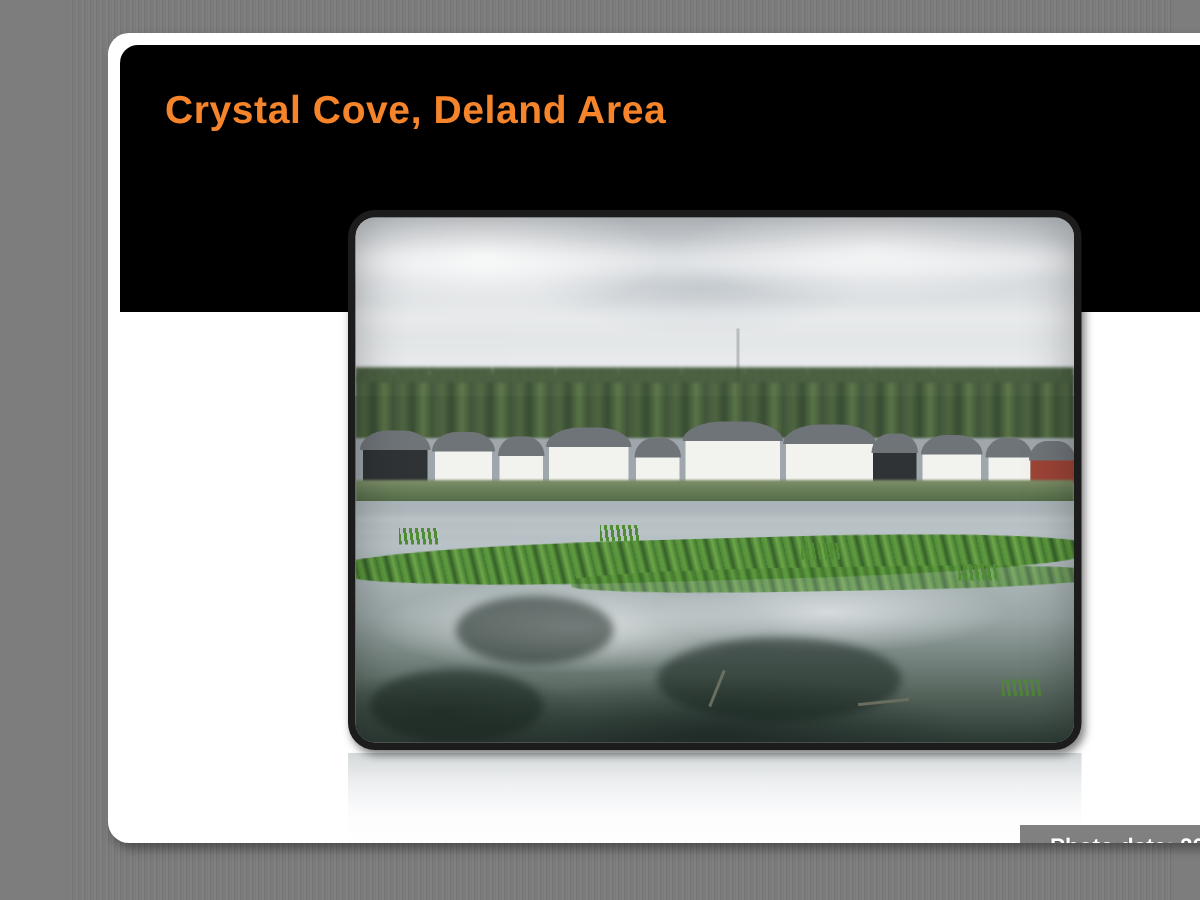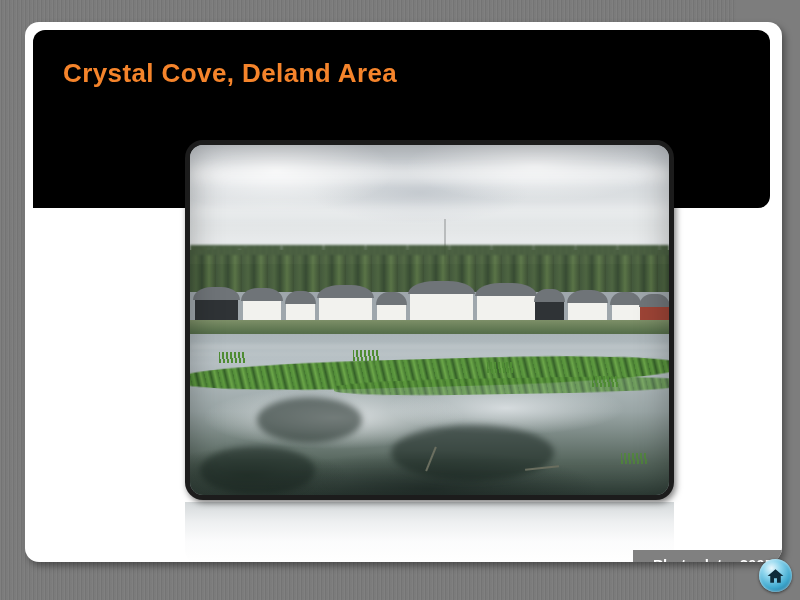--- a/index.html
+++ b/index.html
@@ -23,20 +23,21 @@
     background-image:
       repeating-linear-gradient(
         90deg,
         rgba(255,255,255,0.055) 0px,
         rgba(255,255,255,0.055) 1px,
         rgba(0,0,0,0.045) 1px,
         rgba(0,0,0,0.045) 2px,
         rgba(255,255,255,0.02) 2px,
         rgba(255,255,255,0.02) 4px
       );
+    margin-left: 47px;
   }
 
   
   #content-card {
     position: absolute;
     left: 25px;
     top: 22px;
     width: 757px;
     height: 540px;
     background: #ffffff;

